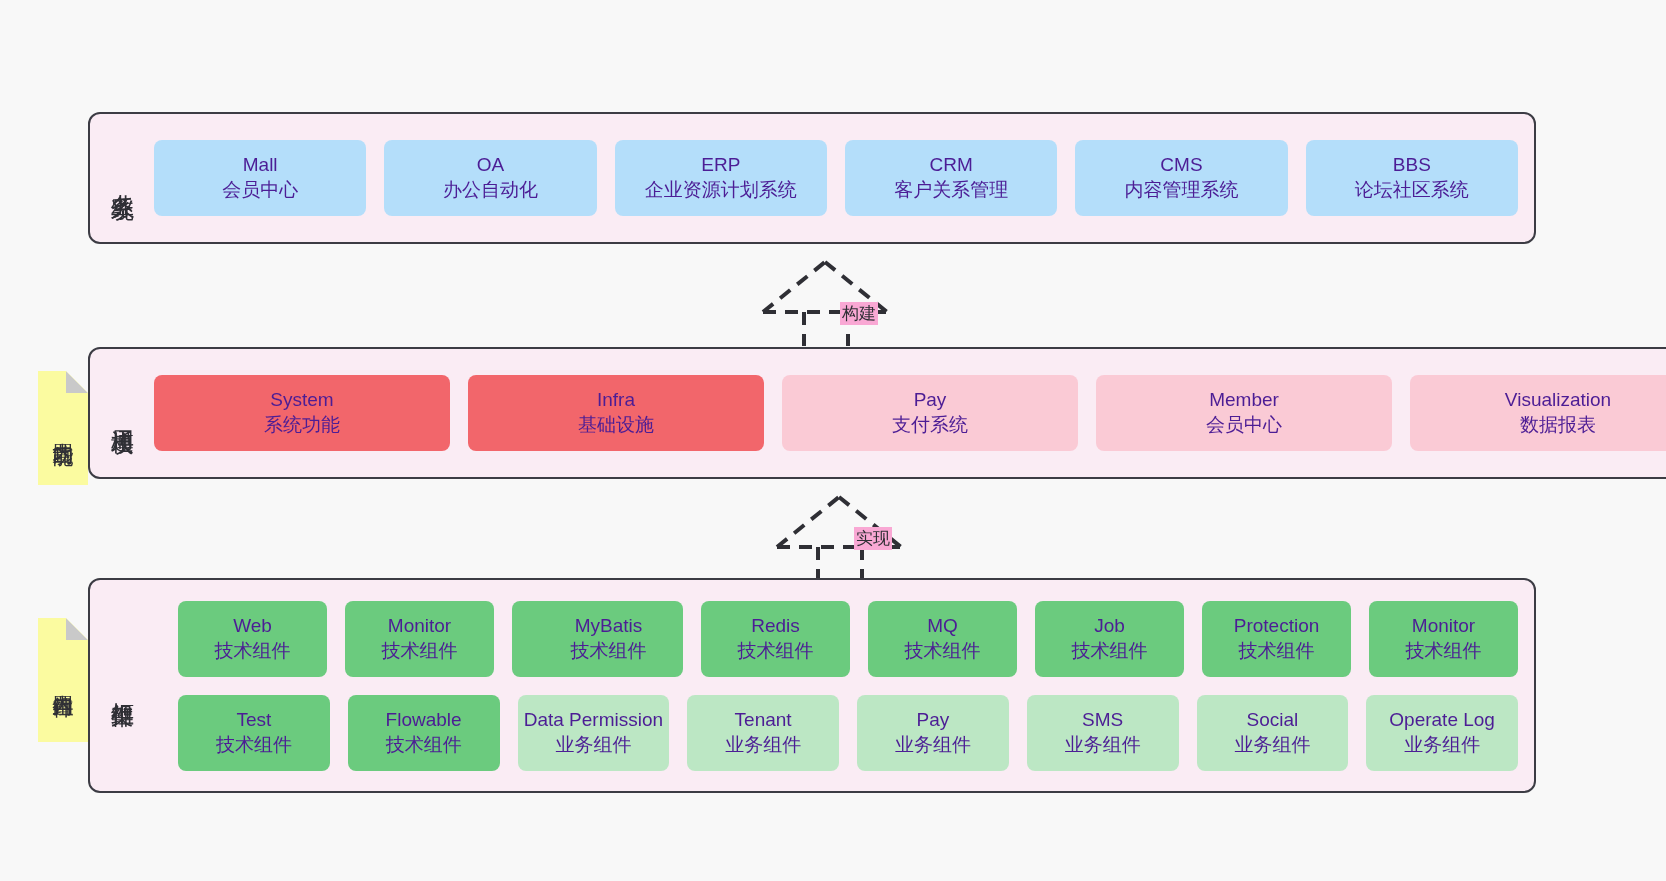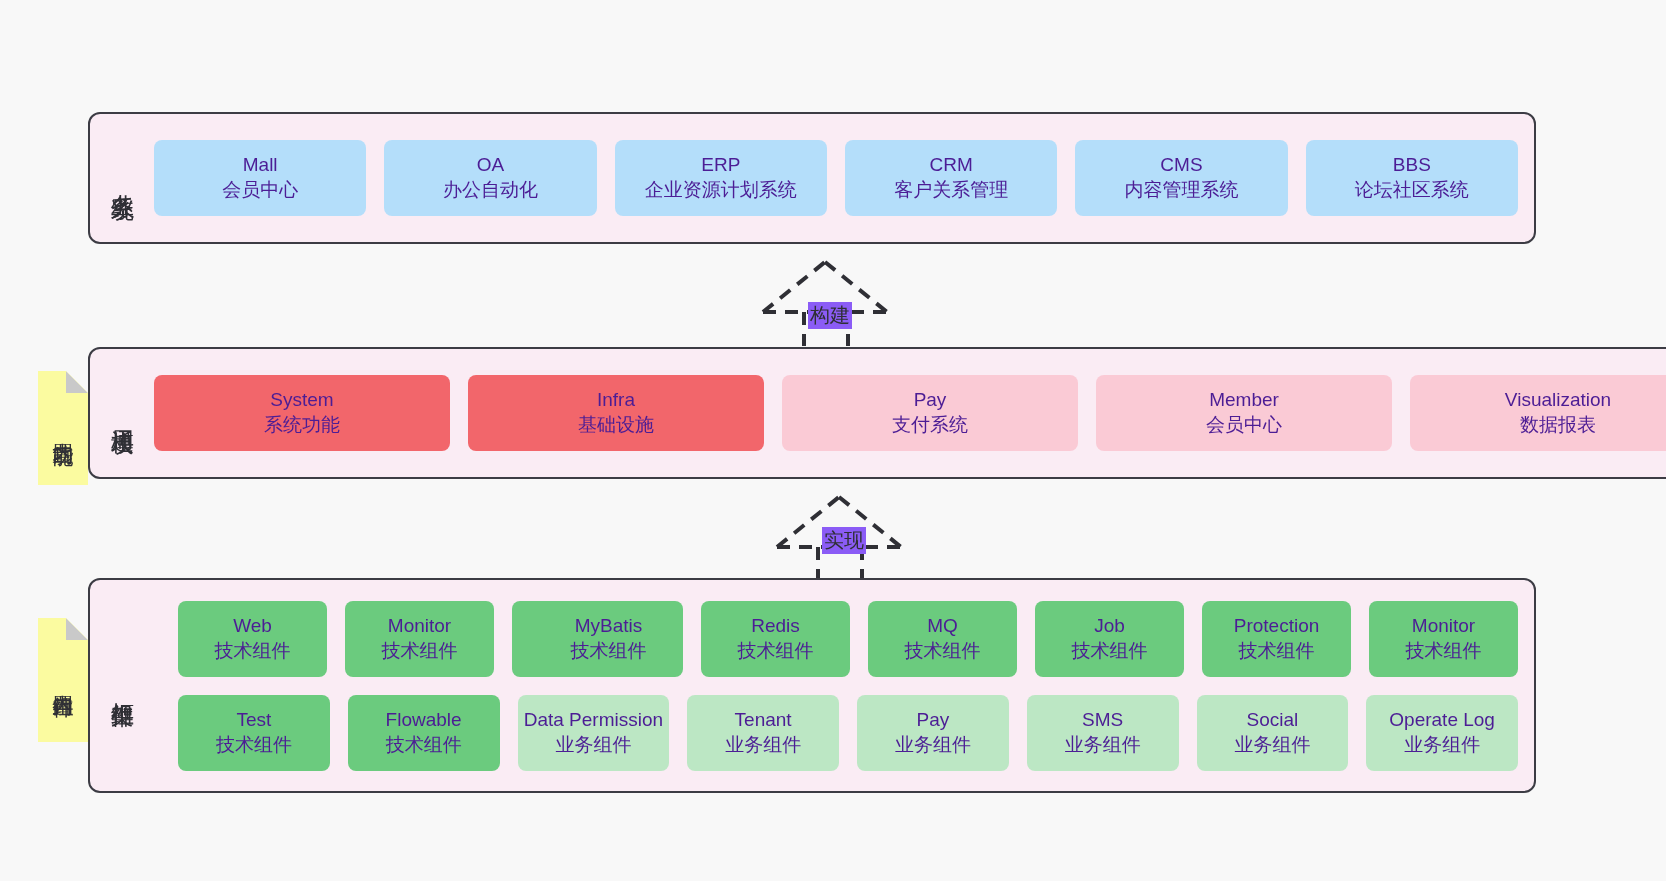--- a/index.html
+++ b/index.html
@@ -100,25 +100,26 @@
     width:22px;height:22px;
     background:#C9C9C9;
     clip-path:polygon(0 0, 100% 100%, 0 100%);
   }
 
   
   .arrow{position:absolute;}
   .arrow svg{display:block;overflow:visible;}
   .arrow-label{
     position:absolute;
-    font-size:20px;
+    font-size:17px;
     color:#2F2F35;
-    background:#8b5cf6;
+    background:#f9a8d4;
     padding:0 2px;
     white-space:nowrap;
+    margin-left:32px;
   }
 </style>
 </head>
 <body>
 
 <div class="canvas">
 
   <div class="layer" style="left:88px;top:112px;width:1448px;height:132px;">
     <div class="layer-title">业务系统</div>
     <div class="layer-body">

